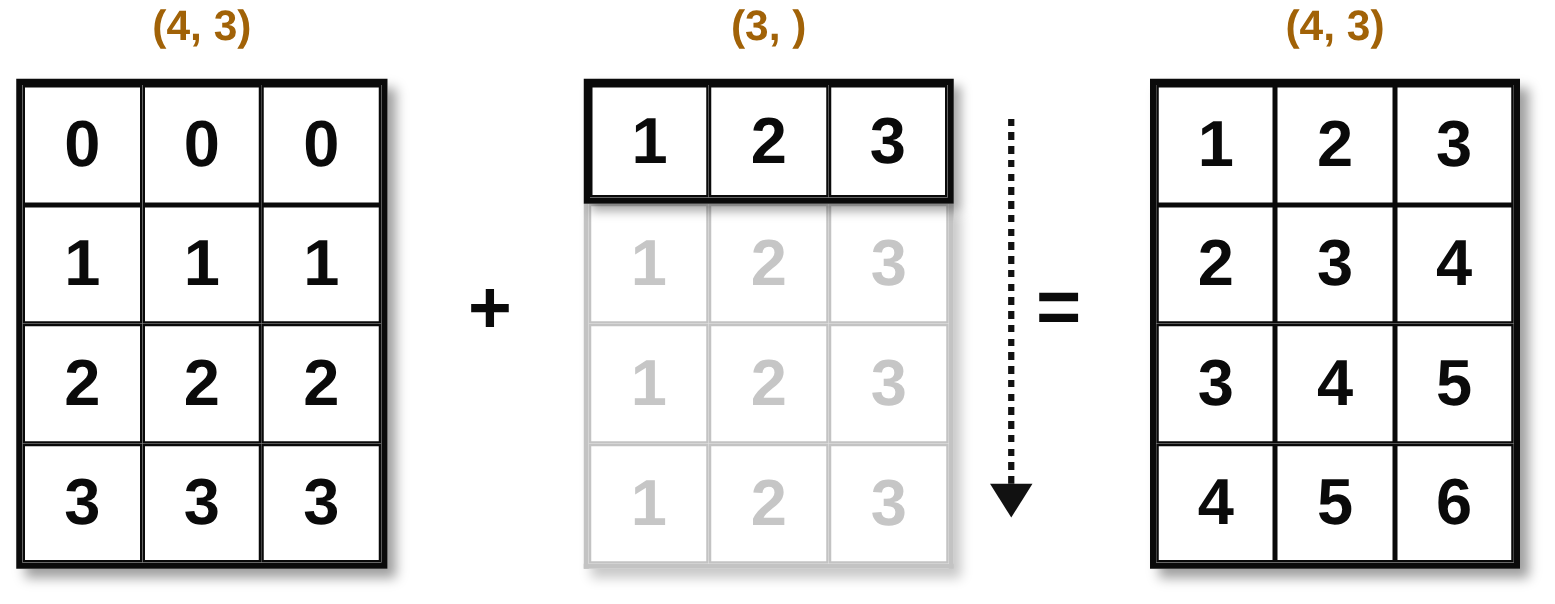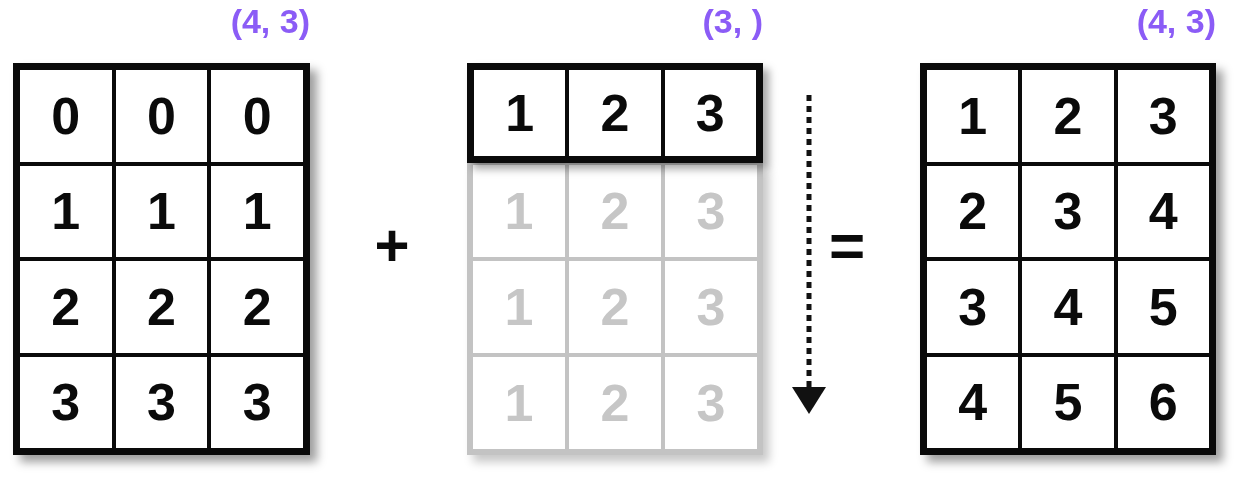--- a/index.html
+++ b/index.html
@@ -3,21 +3,21 @@
 <meta charset="utf-8">
 <style>
   * { margin:0; padding:0; box-sizing:border-box; }
   html,body { background:#ffffff; }
   .canvas {
     position:relative; width:1244px; height:483px; background:#ffffff;
     font-family:"Liberation Sans", sans-serif; overflow:hidden;
   }
   .shape-label {
     position:absolute; top:2px; font-size:34px; font-weight:bold;
-    color:#8b5cf6; text-align:right;
+    color:#a16207; text-align:center;
   }
   .label-a { left:13px;  width:297px; }
   .label-b { left:467px; width:296px; }
   .label-c { left:920px; width:296px; }
 
   .matrix {
     position:absolute; top:63px; display:grid;
     grid-template-columns:repeat(3,1fr); grid-template-rows:repeat(4,1fr);
     border:5px solid #0a0a0a; background:#ffffff;
     box-shadow:7px 7px 9px rgba(0,0,0,0.38);

